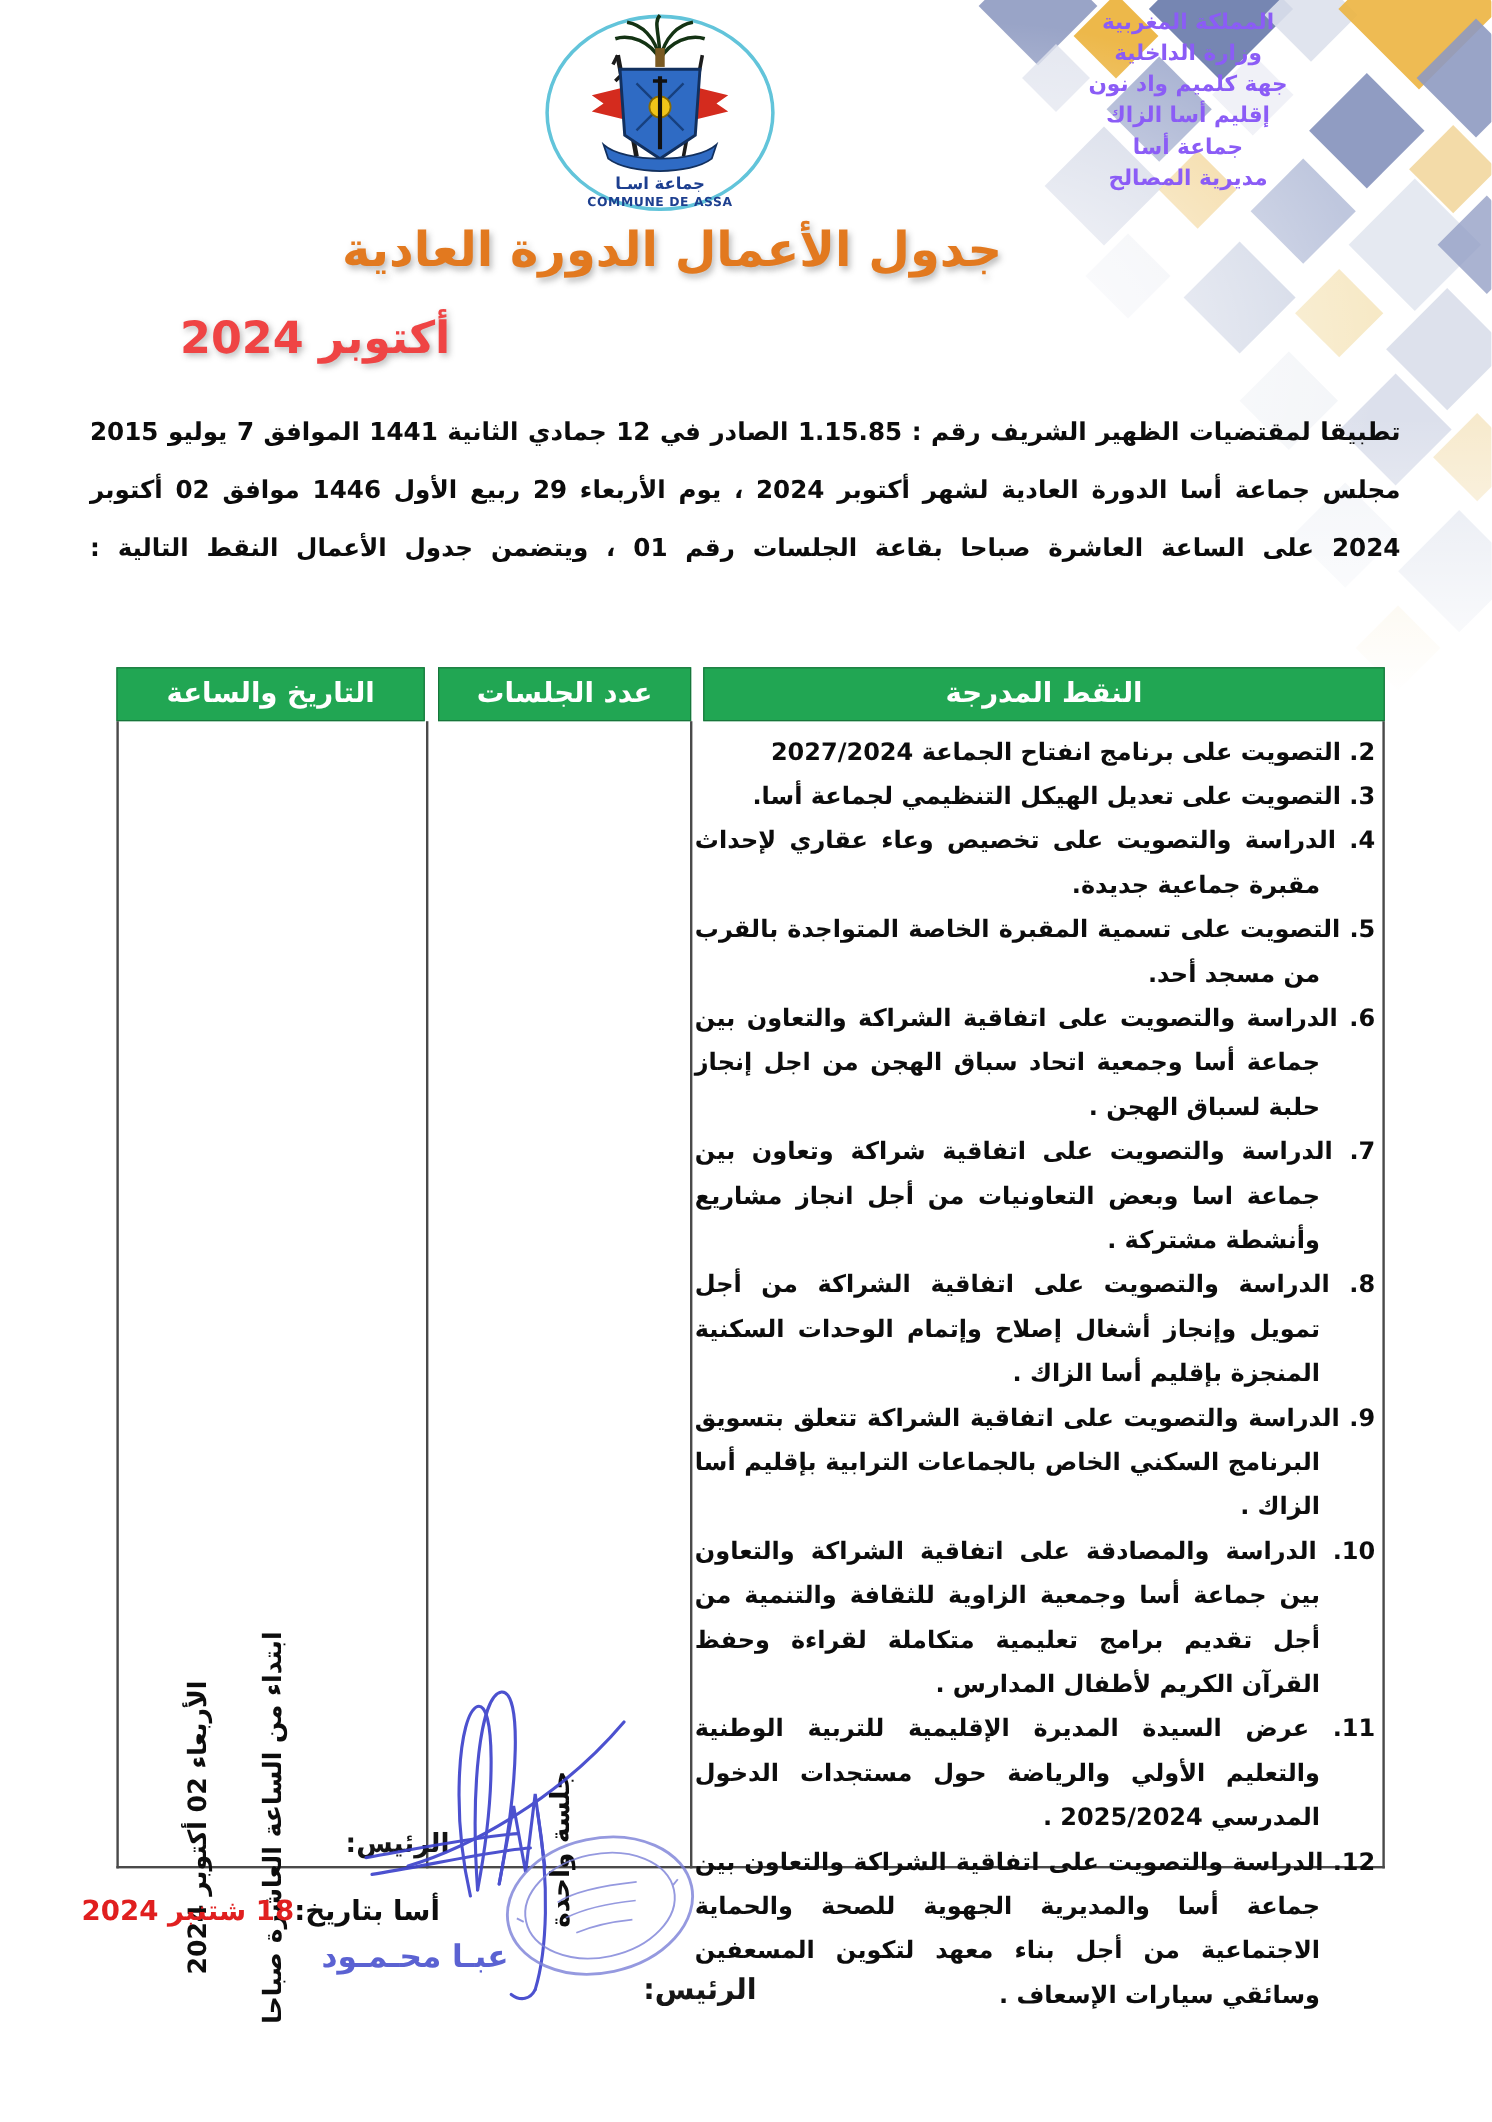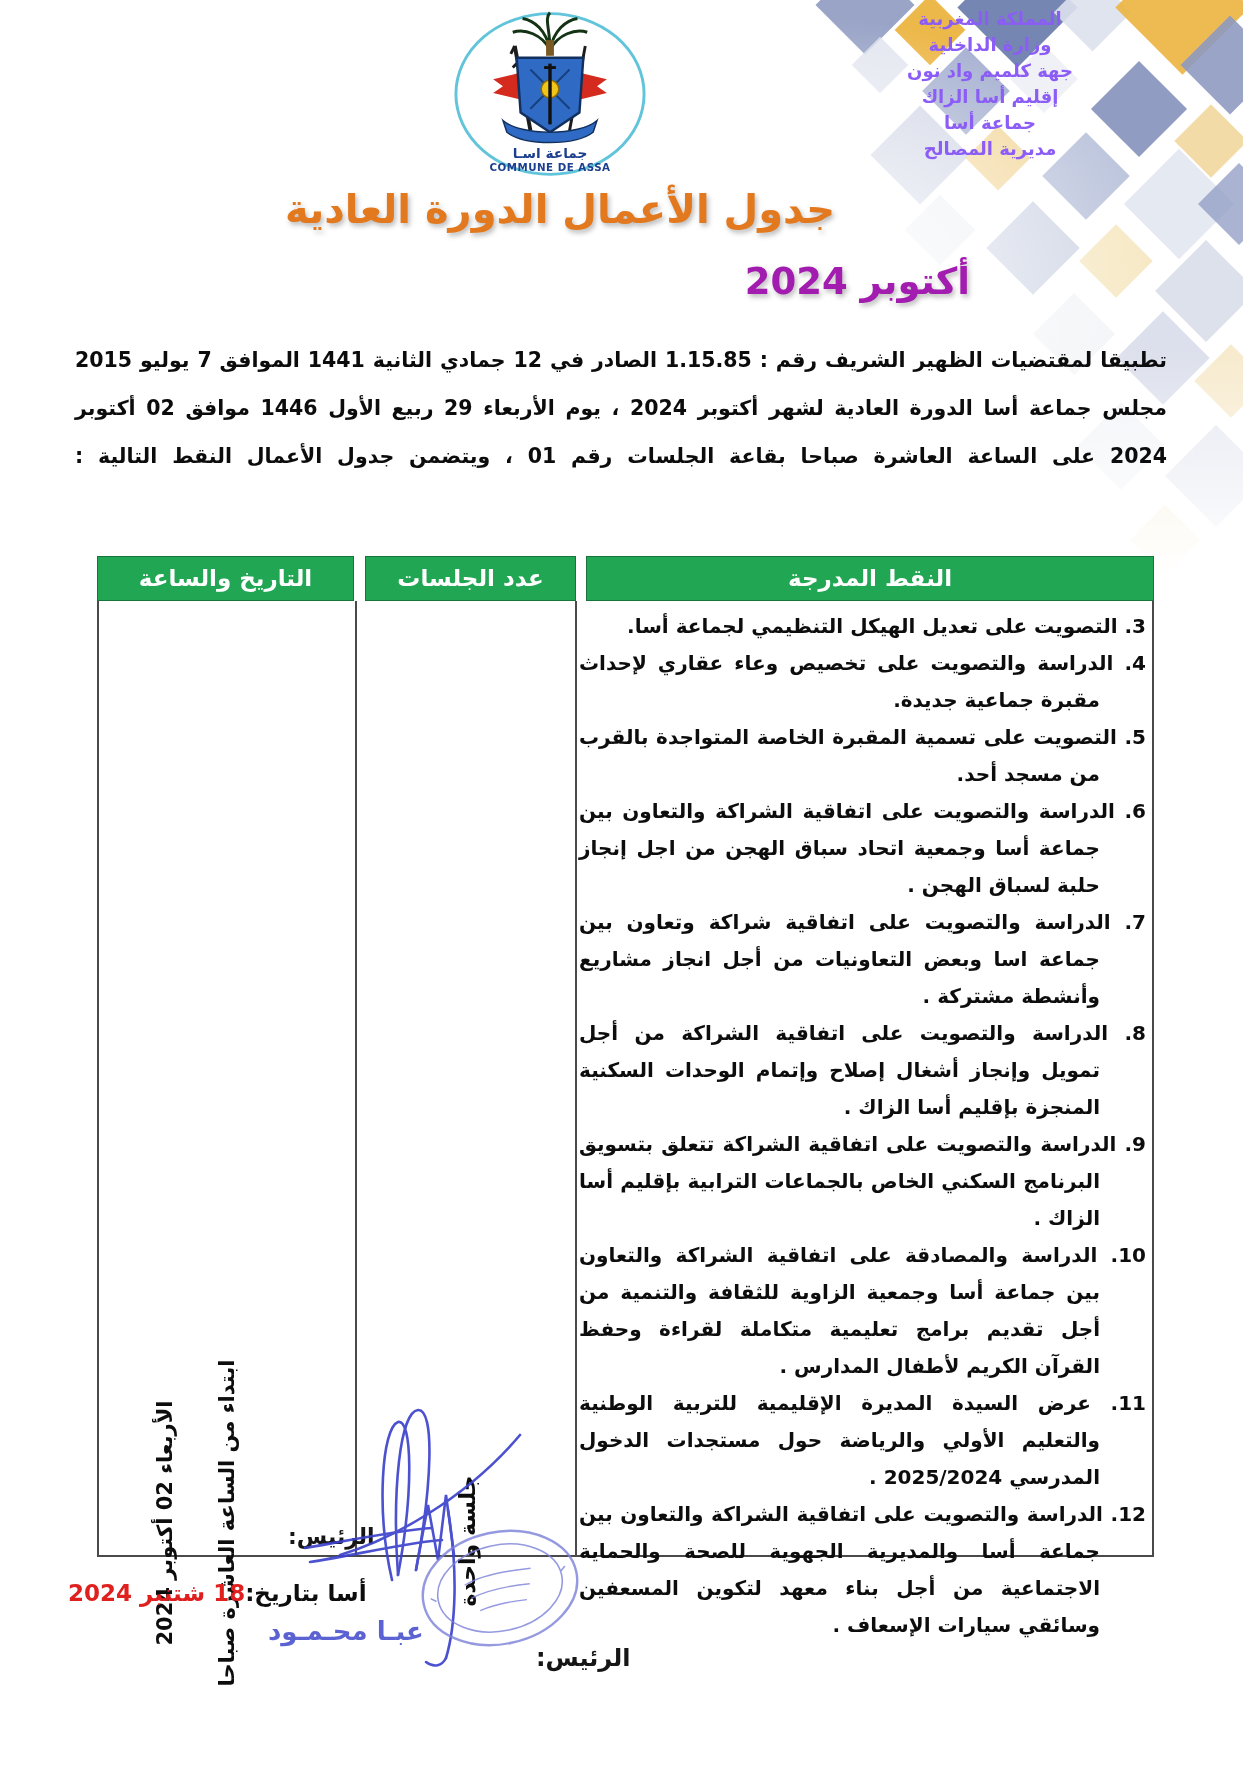--- a/index.html
+++ b/index.html
@@ -11,22 +11,22 @@
   .pattern .ov{position:absolute;inset:0;
      background:radial-gradient(ellipse at 8% 52%, rgba(255,255,255,.95) 0%, rgba(255,255,255,0) 55%),
                 linear-gradient(to bottom, rgba(255,255,255,0) 60%, #ffffff 94%);}
   
   .authority{position:absolute;left:860px;top:6px;width:260px;z-index:2;direction:rtl;
              text-align:center;font-size:18px;font-weight:700;color:#8b5cf6;line-height:26px;}
   .logo{position:absolute;left:452px;top:10px;z-index:2;}
   
   .title1{position:absolute;left:150px;top:186px;width:820px;z-index:2;text-align:center;direction:rtl;
           font-size:40px;font-weight:700;color:#e2791f;text-shadow:2px 3px 5px rgba(60,60,60,.35);}
-  .title2{position:absolute;left:150px;top:260px;width:820px;z-index:2;text-align:right;direction:rtl;
-          font-size:37px;font-weight:700;color:#a21caf;text-shadow:2px 3px 5px rgba(60,60,60,.35);}
+  .title2{position:absolute;left:150px;top:260px;width:820px;z-index:2;text-align:left;direction:rtl;
+          font-size:37px;font-weight:700;color:#ef4444;text-shadow:2px 3px 5px rgba(60,60,60,.35);}
   
   .intro{position:absolute;left:75px;top:336px;width:1092px;z-index:2;direction:rtl;color:#0c0c0c;
          font-size:20.5px;font-weight:700;}
   .intro .ln{line-height:48px;text-align:justify;text-align-last:justify;white-space:nowrap;}
   
   .tbl{position:absolute;left:97px;top:556px;width:1057px;height:1001px;z-index:2;}
   .hcell{position:absolute;top:0;height:45px;background:#21a653;border:1px solid #17753b;
          box-sizing:border-box;color:#fff;font-weight:700;font-size:23px;line-height:43px;
          text-align:center;direction:rtl;}
   .h-date{left:0;width:257px;}
@@ -148,20 +148,21 @@
     <div class="hcell h-sess">عدد الجلسات</div>
     <div class="hcell h-items">النقط المدرجة</div>
 
     <i class="bline v v0"></i>
     <i class="bline v v1"></i>
     <i class="bline v v2"></i>
     <i class="bline v v3"></i>
     <i class="bline hb"></i>
 
     <div class="agenda">
+      <div class="agenda-item"><span class="num">2.</span> <span class="txt">التصويت على برنامج انفتاح الجماعة 2027/2024</span></div>
       <div class="agenda-item"><span class="num">3.</span> <span class="txt">التصويت على تعديل الهيكل التنظيمي لجماعة أسا.</span></div>
       <div class="agenda-item"><span class="num">4.</span> <span class="txt">الدراسة والتصويت على تخصيص وعاء عقاري لإحداث مقبرة جماعية جديدة.</span></div>
       <div class="agenda-item"><span class="num">5.</span> <span class="txt">التصويت على تسمية المقبرة الخاصة المتواجدة بالقرب من مسجد أحد.</span></div>
       <div class="agenda-item"><span class="num">6.</span> <span class="txt">الدراسة والتصويت على اتفاقية الشراكة والتعاون بين جماعة أسا وجمعية اتحاد سباق الهجن من اجل إنجاز حلبة لسباق الهجن .</span></div>
       <div class="agenda-item"><span class="num">7.</span> <span class="txt">الدراسة والتصويت على اتفاقية شراكة وتعاون بين جماعة اسا وبعض التعاونيات من أجل انجاز مشاريع وأنشطة مشتركة .</span></div>
       <div class="agenda-item"><span class="num">8.</span> <span class="txt">الدراسة والتصويت على اتفاقية الشراكة من أجل تمويل وإنجاز أشغال إصلاح وإتمام الوحدات السكنية المنجزة بإقليم أسا الزاك .</span></div>
       <div class="agenda-item"><span class="num">9.</span> <span class="txt">الدراسة والتصويت على اتفاقية الشراكة تتعلق بتسويق البرنامج السكني الخاص بالجماعات الترابية بإقليم أسا الزاك .</span></div>
       <div class="agenda-item"><span class="num">10.</span> <span class="txt">الدراسة والمصادقة على اتفاقية الشراكة والتعاون بين جماعة أسا وجمعية الزاوية للثقافة والتنمية من أجل تقديم برامج تعليمية متكاملة لقراءة وحفظ القرآن الكريم لأطفال المدارس .</span></div>
       <div class="agenda-item"><span class="num">11.</span> <span class="txt">عرض السيدة المديرة الإقليمية للتربية الوطنية والتعليم الأولي والرياضة حول مستجدات الدخول المدرسي 2025/2024 .</span></div>
       <div class="agenda-item"><span class="num">12.</span> <span class="txt">الدراسة والتصويت على اتفاقية الشراكة والتعاون بين جماعة أسا والمديرية الجهوية للصحة والحماية الاجتماعية من أجل بناء معهد لتكوين المسعفين وسائقي سيارات الإسعاف .</span></div>

